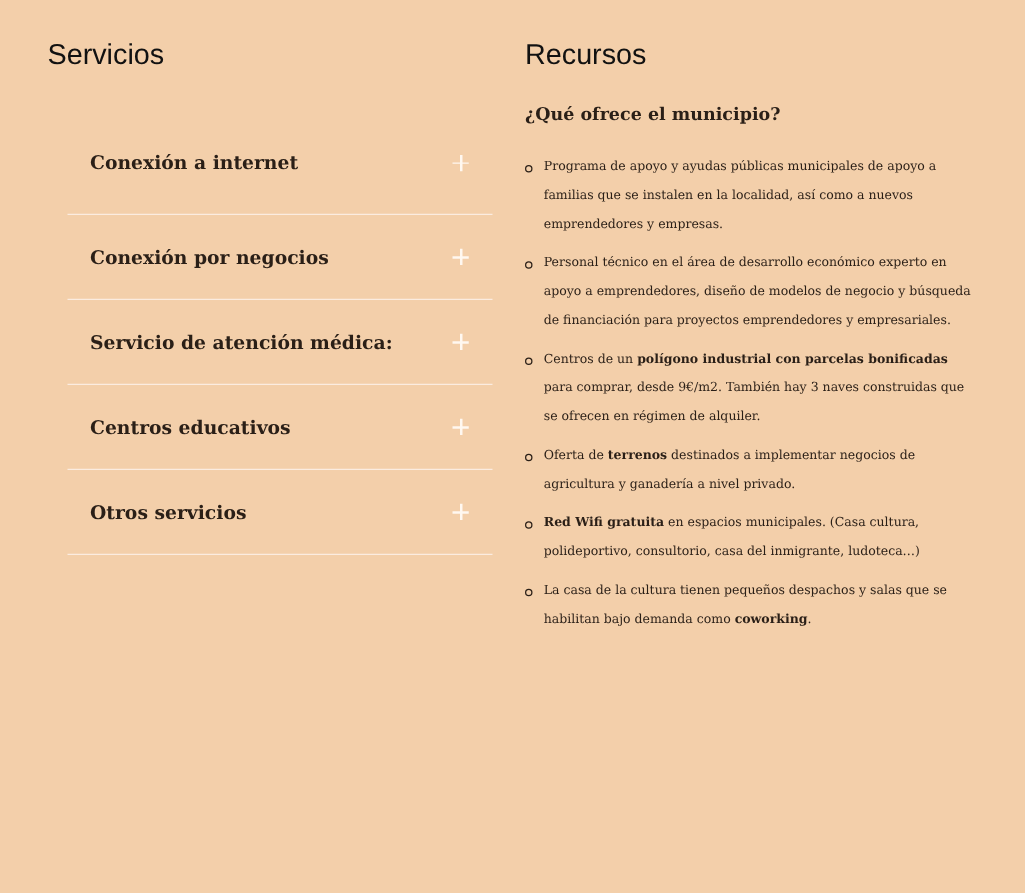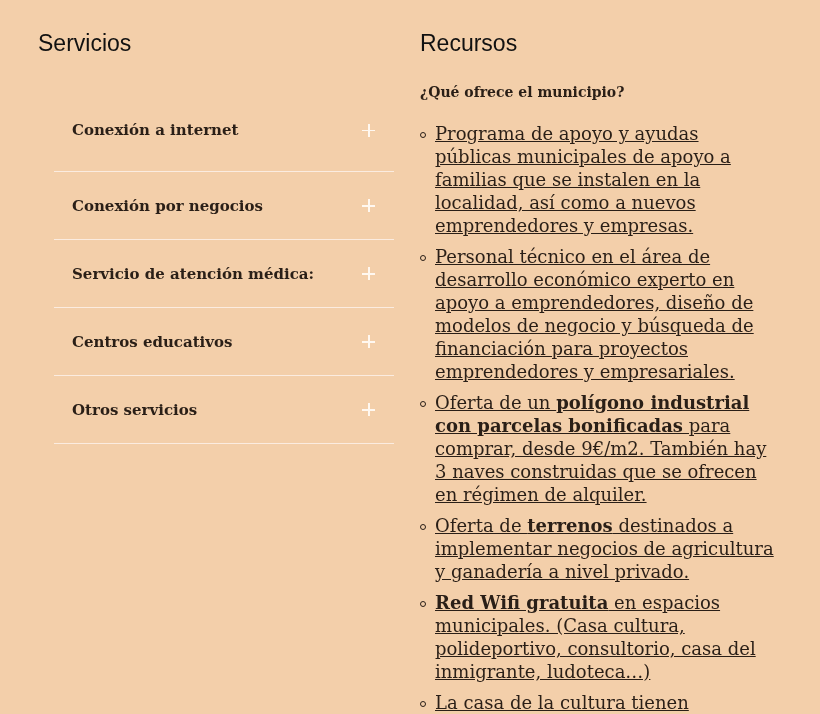--- a/index.html
+++ b/index.html
@@ -46,23 +46,22 @@
   .subtitle {
     margin-top: 24px;
     font-weight: 700; font-size: 14px; line-height: 20px;
   }
   ul {
     list-style: none; margin: 20px 0 0 0; padding: 0;
   }
   li {
     position: relative;
     padding-left: 15px;
-    font-size: 18px; line-height: 23px;
+    font-size: 10px; line-height: 23px;
     margin-bottom: 8px;
-    text-decoration: underline;
   }
   li::before {
     content: ""; position: absolute; left: 0; top: 10px;
     width: 4px; height: 4px; border: 1px solid #2a1f17; border-radius: 50%;
   }
   b { font-weight: 700; }
 </style>
 </head>
 <body>
 
@@ -91,18 +90,18 @@
     </div>
   </div>
 </div>
 
 <div class="col-right">
   <h2>Recursos</h2>
   <div class="subtitle">¿Qué ofrece el municipio?</div>
   <ul>
     <li><span>Programa de apoyo y ayudas públicas municipales de apoyo a familias que se instalen en la localidad, así como a nuevos emprendedores y empresas.</span></li>
     <li><span>Personal técnico en el área de desarrollo económico experto en apoyo a emprendedores, diseño de modelos de negocio y búsqueda de financiación para proyectos emprendedores y empresariales.</span></li>
-    <li><span>Oferta de un </span><b>polígono industrial con parcelas bonificadas</b><span> para comprar, desde 9€/m2. También hay 3 naves construidas que se ofrecen en régimen de alquiler.</span></li>
+    <li><span>Centros de un </span><b>polígono industrial con parcelas bonificadas</b><span> para comprar, desde 9€/m2. También hay 3 naves construidas que se ofrecen en régimen de alquiler.</span></li>
     <li><span>Oferta de </span><b>terrenos</b><span> destinados a implementar negocios de agricultura y ganadería a nivel privado.</span></li>
     <li><b>Red Wifi gratuita</b><span> en espacios municipales. (Casa cultura, polideportivo, consultorio, casa del inmigrante, ludoteca…)</span></li>
     <li><span>La casa de la cultura tienen pequeños despachos y salas que se habilitan bajo demanda como </span><b>coworking</b><span>.</span></li>
   </ul>
 </div>
 
 </body></html>

